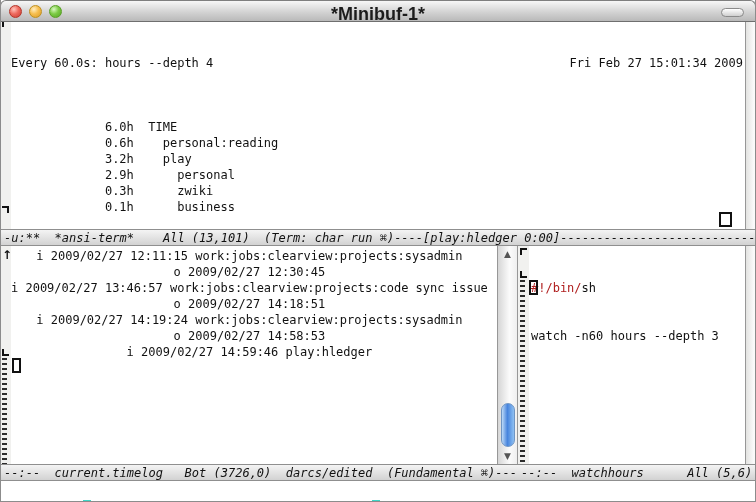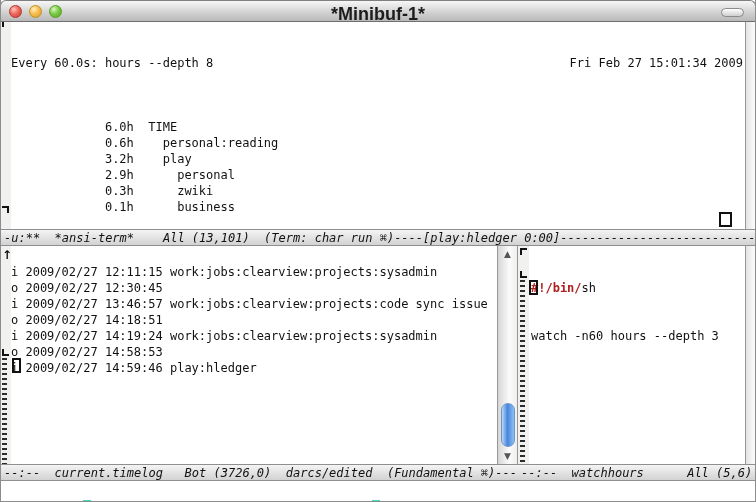--- a/index.html
+++ b/index.html
@@ -25,60 +25,60 @@
   .corner{position:absolute;width:7px;height:7px;box-sizing:border-box;}
   .c-tl{border-top:2px solid #111;border-left:2px solid #111;}
   .c-tr{border-top:2px solid #111;border-right:2px solid #111;}
   .c-bl{border-left:2px solid #111;border-bottom:2px solid #111;}
   .uparrow{position:absolute;font-family:"DejaVu Sans",sans-serif;font-size:12px;font-weight:bold;color:#111;line-height:12px;}
   
   #topwin{position:absolute;left:0;top:22px;width:756px;height:207px;background:#fff;overflow:hidden;}
   #topwin .inner{position:absolute;left:10px;top:1px;right:14px;}
   .hdr{display:flex;justify-content:space-between;}
   #leftwin{position:absolute;left:0;top:246px;width:496px;height:218px;background:#fff;overflow:hidden;}
-  #leftwin .inner{position:absolute;left:10px;top:18px;}
+  #leftwin .inner{position:absolute;left:10px;top:2px;text-align:center;}
   #rightwin{position:absolute;left:517px;top:246px;width:227px;height:218px;background:#fff;overflow:hidden;}
   #rightwin .inner{position:absolute;left:13px;top:2px;}
   .cursor{position:absolute;border:2px solid #111;box-sizing:border-box;background:transparent;}
   
   .modeline{position:absolute;height:17px;box-sizing:border-box;overflow:hidden;
     background:linear-gradient(#f4f4f4,#d2d2d2);border-top:1px solid #8f8f8f;border-bottom:1px solid #8f8f8f;
     font-style:italic;padding:0 0 0 3px;line-height:16px;}
   
   .sb{position:absolute;box-sizing:border-box;background:linear-gradient(to right,#d6d6d6,#fbfbfb 60%,#efefef);
     border-left:1px solid #979797;border-right:1px solid #979797;}
   .sb.empty{background:linear-gradient(to right,#e3e3e1,#fafafa 70%);border-right:none;}
   .sb-arrow{position:absolute;left:0;right:0;text-align:center;color:#555;
     font-family:"DejaVu Sans",sans-serif;font-size:9px;line-height:14px;}
   #sb-thumb{position:absolute;left:3px;width:14px;height:44px;border-radius:7px;box-sizing:border-box;
     background:linear-gradient(to right,#bcd9f7,#4784dd 45%,#8ec0f2);border:1px solid #6f95c4;}
   
   #minibuf{position:absolute;left:0;top:481px;width:756px;height:21px;background:#fff;padding:2px 0 0 10px;box-sizing:border-box;}
   .prompt{color:#2323cc;}
   .paren{background:#40d6c8;}
-  .sheb{color:#b02020;font-weight:bold;}
+  .sheb{color:#b02020;}
 </style>
 </head>
 <body>
 
 <div id="frame">
 
   <div id="titlebar">
     <div class="tl red"></div>
     <div class="tl yel"></div>
     <div class="tl grn"></div>
     <div id="title">*Minibuf-1*</div>
     <div id="pill"></div>
   </div>
 
   <div id="topwin" class="mono">
     <div class="fringe" style="left:0;top:0;width:10px;height:207px;"></div>
     <div class="inner">
       <div class="hdr">
-        <span>Every 60.0s: hours --depth 8</span>
+        <span>Every 60.0s: hours --depth 4</span>
         <span>Fri Feb 27 15:01:34 2009</span>
       </div>
       <div><div>&nbsp;</div><div>             6.0h  TIME</div><div>             0.6h    personal:reading</div><div>             3.2h    play</div><div>             2.9h      personal</div><div>             0.3h      zwiki</div><div>             0.1h      business</div></div>
     </div>
     <div class="corner c-tl" style="left:1px;top:-2px;"></div>
     <div class="corner c-tr" style="left:1px;top:184px;"></div>
     <div class="cursor" style="left:718px;top:190px;width:13px;height:15px;"></div>
   </div>
   <div class="sb empty" style="left:744px;top:22px;width:12px;height:207px;"></div>
 

